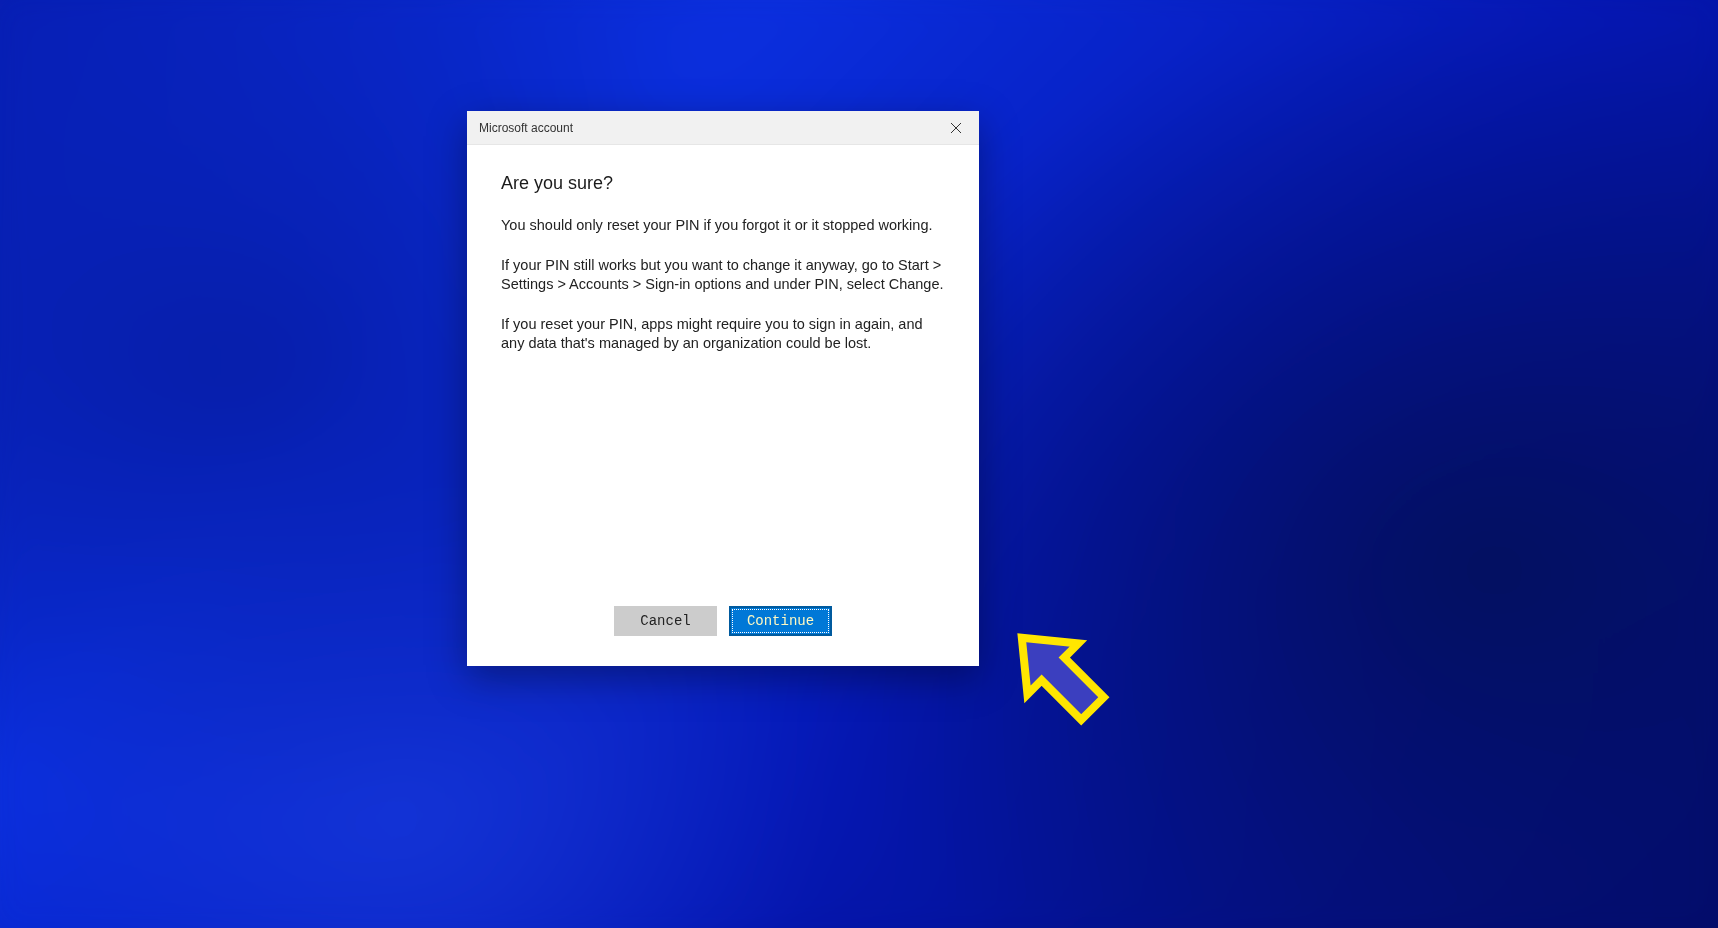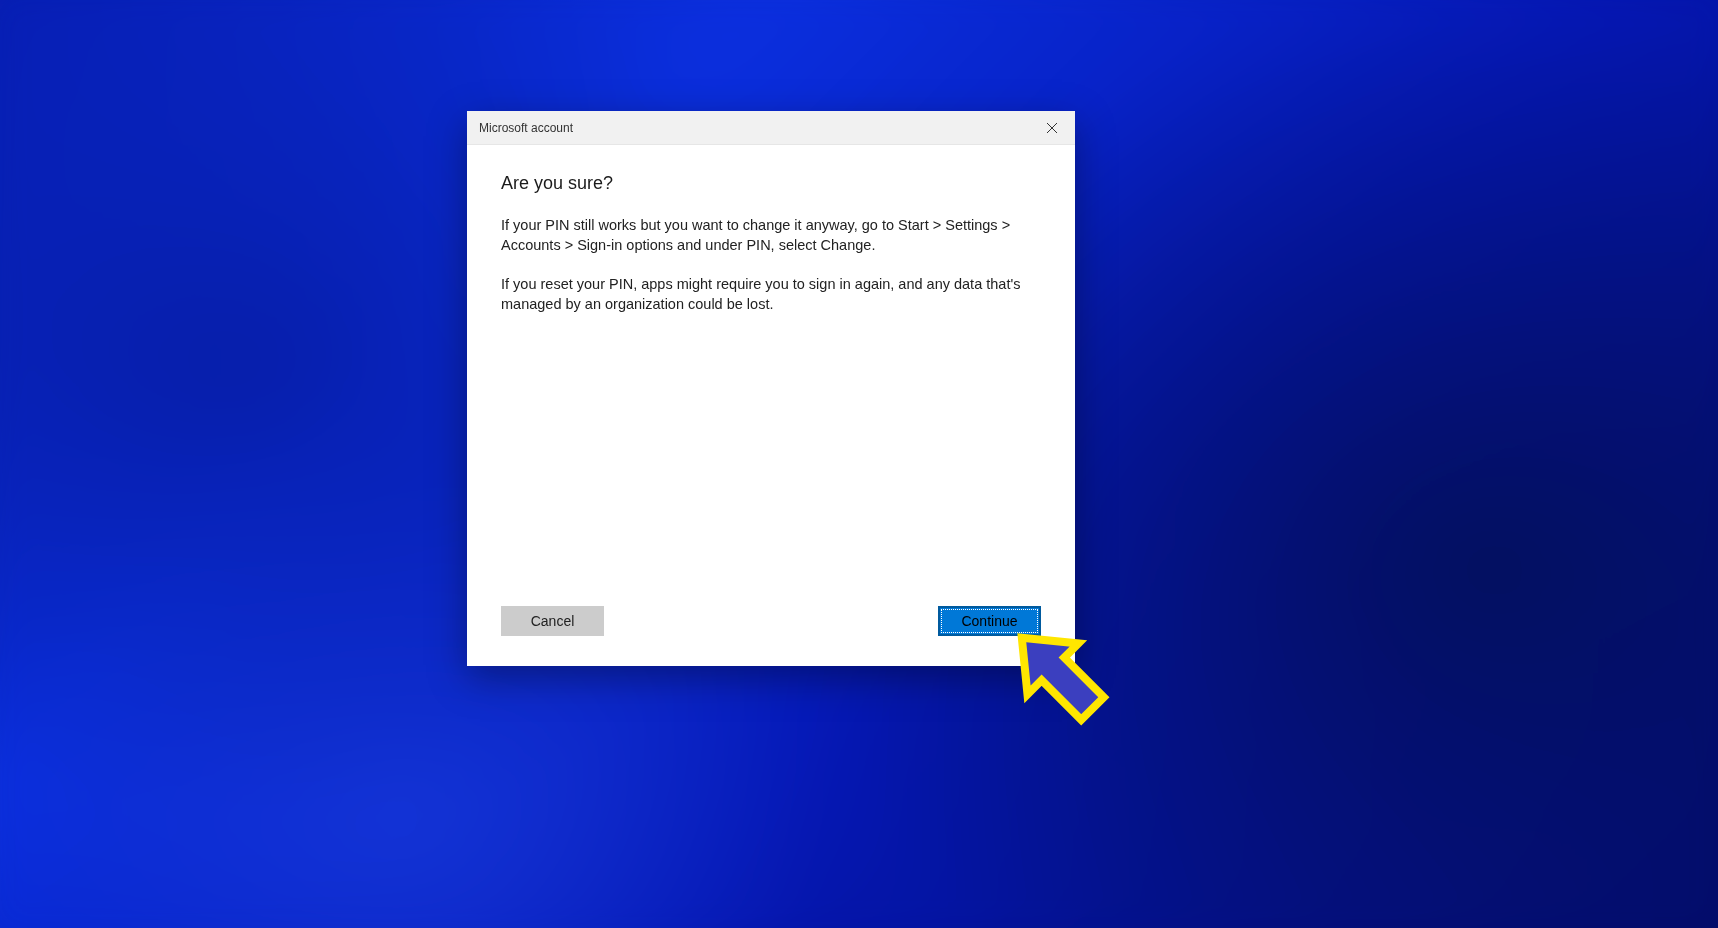--- a/index.html
+++ b/index.html
@@ -28,21 +28,21 @@
       position: absolute;
       inset: -40px;
       background: inherit;
       filter: blur(28px) saturate(115%);
       z-index: 0;
     }
     .dialog {
       position: absolute;
       left: 467px;
       top: 111px;
-      width: 608px;
+      width: 512px;
       height: 555px;
       background: #ffffff;
       box-shadow: 0 12px 36px rgba(0,0,0,0.35);
       z-index: 10;
       display: flex;
       flex-direction: column;
     }
     .titlebar {
       height: 34px;
       background: #f1f1f1;
@@ -83,42 +83,43 @@
       margin-bottom: 22px;
     }
     .content p {
       font-size: 14.5px;
       line-height: 1.35;
       color: #222;
       margin-bottom: 20px;
     }
     .button-row {
       display: flex;
-      justify-content: space-between;
+      justify-content: center;
       gap: 12px;
       padding: 0 34px 30px 34px;
+      font-family: Liberation Mono, monospace;
     }
     .btn {
       width: 103px;
       height: 30px;
       font-size: 14px;
       font-family: inherit;
       border: none;
       cursor: default;
       display: flex;
       align-items: center;
       justify-content: center;
     }
     .btn-cancel {
       background: #cccccc;
       color: #222;
     }
     .btn-continue {
       background: #0078d7;
-      color: #000000;
+      color: #fef9c3;
       outline: 1px dotted #ffffff;
       outline-offset: -4px;
       border: 2px solid #005a9e;
     }
     .annotation-arrow {
       position: absolute;
       left: 1000px;
       top: 616px;
       width: 120px;
       height: 120px;
@@ -137,20 +138,21 @@
     <div class="titlebar-close">
       <svg viewBox="0 0 10 10">
         <line x1="0" y1="0" x2="10" y2="10"></line>
         <line x1="10" y1="0" x2="0" y2="10"></line>
       </svg>
     </div>
   </div>
 
   <div class="content">
     <h1>Are you sure?</h1>
+    <p>You should only reset your PIN if you forgot it or it stopped working.</p>
     <p>If your PIN still works but you want to change it anyway, go to Start &gt; Settings &gt; Accounts &gt; Sign-in options and under PIN, select Change.</p>
     <p>If you reset your PIN, apps might require you to sign in again, and any data that's managed by an organization could be lost.</p>
   </div>
 
   <div class="button-row">
     <button class="btn btn-cancel">Cancel</button>
     <button class="btn btn-continue">Continue</button>
   </div>
 </div>
 

